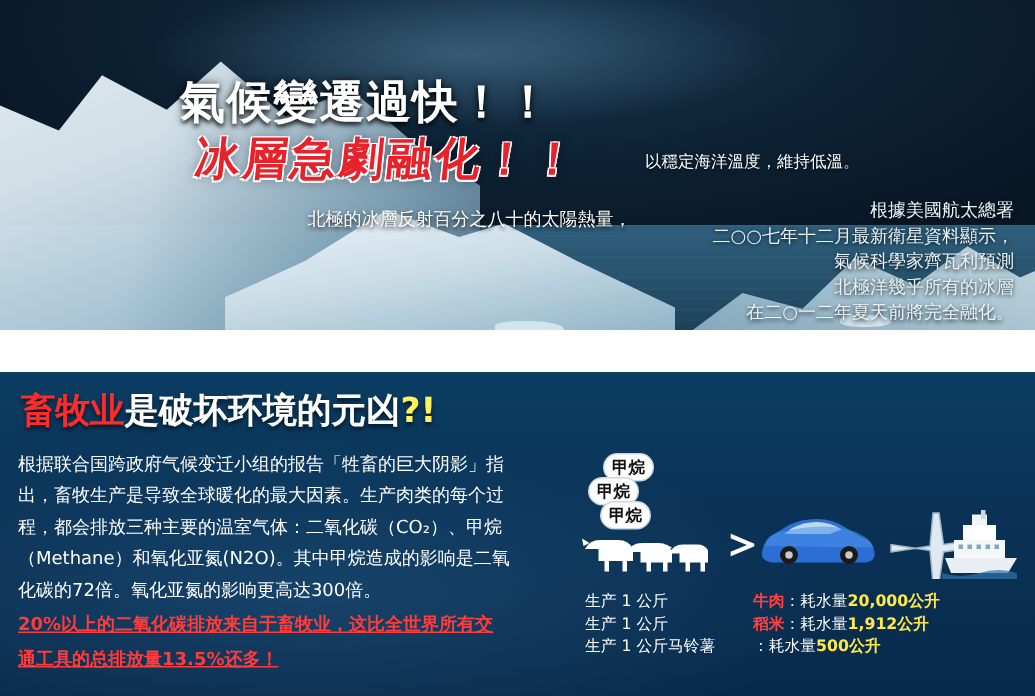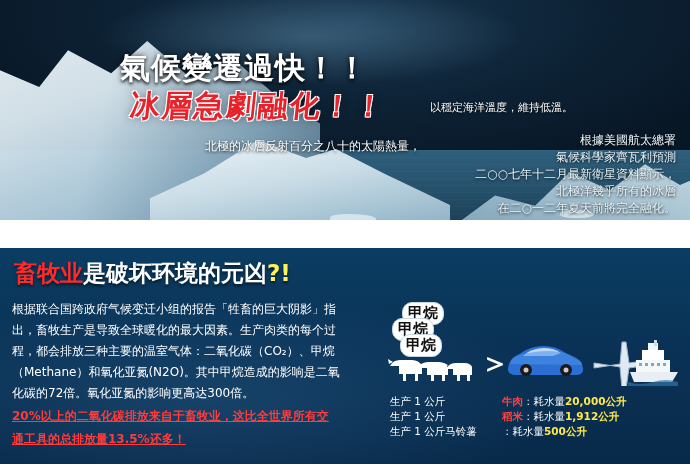--- a/index.html
+++ b/index.html
@@ -161,21 +161,21 @@
   
   .compare-panel {
     position: absolute; left: 388px; top: 54px;
     width: 292px; height: 150px;
   }
   .methane-bubbles { position: absolute; left: 0; top: 0; width: 78px; height: 54px; }
   .bubble {
     position: absolute;
     background: #ffffff;
     color: #111111;
-    font-size: 15px;
+    font-size: 11px;
     font-weight: bold;
     border-radius: 10px;
     padding: 1px 5px;
     border: 1px solid #c8d8e2;
     white-space: nowrap;
   }
   .b1 { left: 14px; top: 0px; }
   .b2 { left: 4px; top: 16px; }
   .b3 { left: 12px; top: 32px; }
 
@@ -221,22 +221,22 @@
     <div class="ice-chip chip3"></div>
     <div class="ice-chip chip4"></div>
 
     <div class="headline">氣候變遷過快！！</div>
     <div class="headline-red">冰層急劇融化！！</div>
     <div class="headline-sub">以穩定海洋溫度，維持低溫。</div>
     <div class="caption-left">北極的冰層反射百分之八十的太陽熱量，</div>
 
     <div class="caption-right">
       <div>根據美國航太總署</div>
+      <div>二○○七年十二月最新衛星資料顯示，</div>
       <div>氣候科學家齊瓦利預測</div>
-      <div>二○○七年十二月最新衛星資料顯示，</div>
       <div>北極洋幾乎所有的冰層</div>
       <div>在二○一二年夏天前將完全融化。</div>
     </div>
   </div>
 
   <div class="bottom-section">
     <div class="bottom-texture"></div>
 
     <div class="section-title">
       <span class="hl">畜牧业</span><span>是破坏环境的元凶</span><span class="mark">?!</span>

